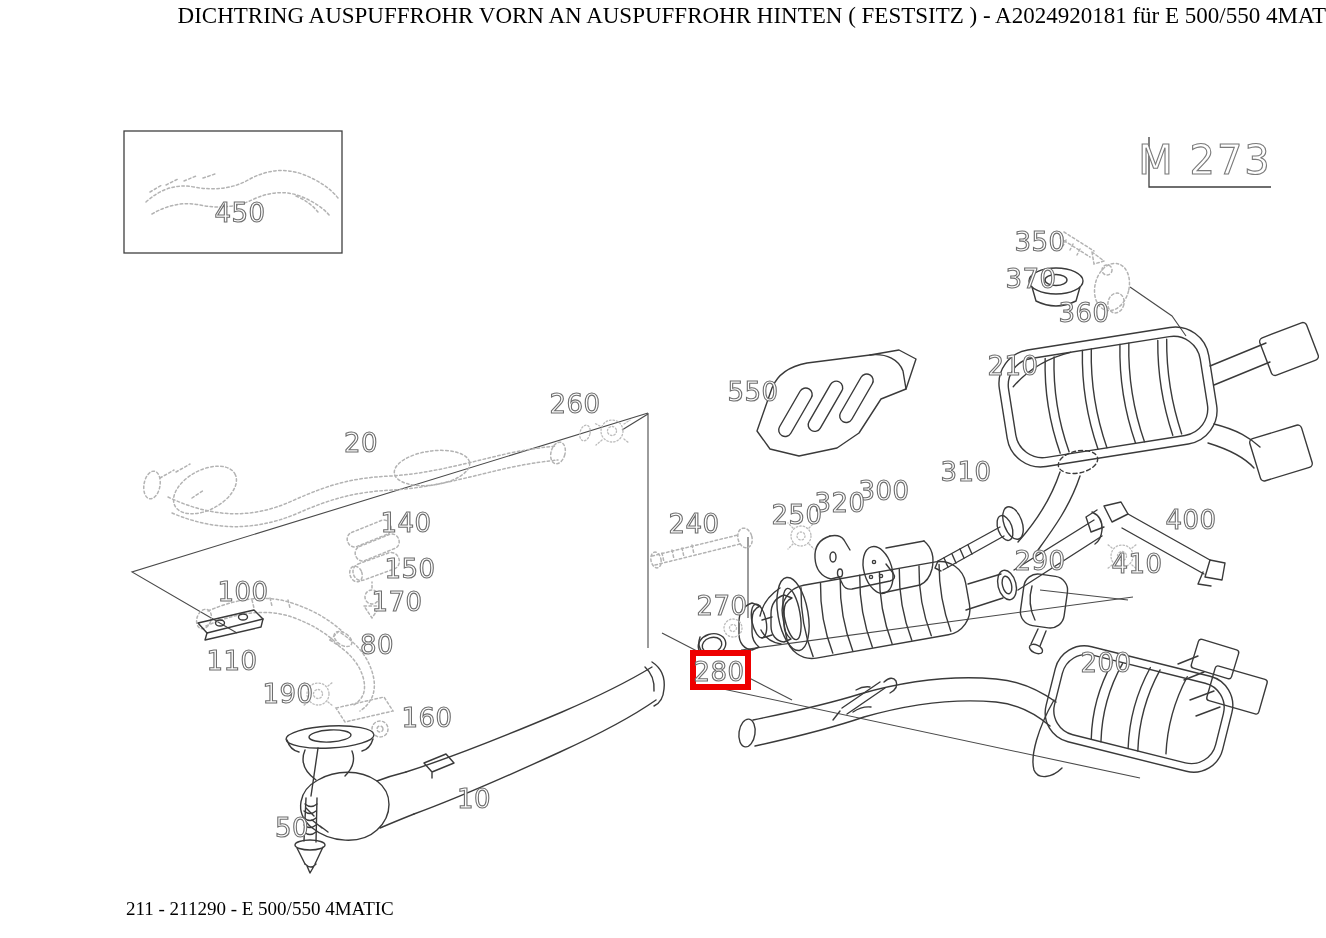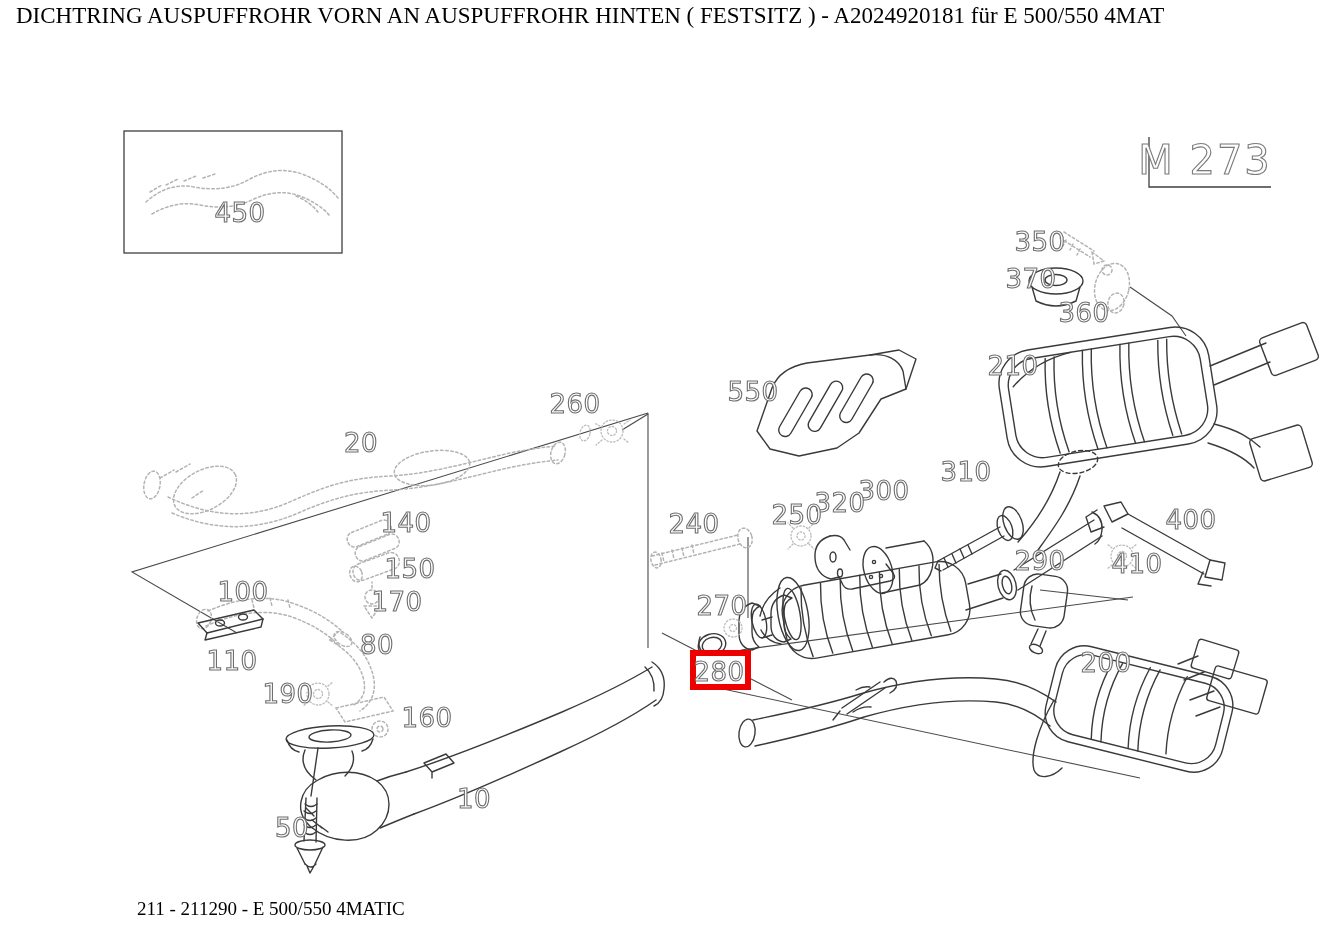--- a/index.html
+++ b/index.html
@@ -1,20 +1,20 @@
 <!DOCTYPE html>
 <html><head>
 <meta charset="utf-8">
 <style>
   html,body{margin:0;padding:0;background:#fff;}
   body{width:1326px;height:938px;position:relative;overflow:hidden;
        font-family:"Liberation Serif",serif;color:#000;}
   .title{position:absolute;left:16px;top:3px;width:1310px;font-size:23px;
-         white-space:nowrap;overflow:hidden;}
-  .footer{position:absolute;left:137px;top:898px;font-size:19px;white-space:nowrap;}
+         white-space:nowrap;overflow:hidden;text-align:right;}
+  .footer{position:absolute;left:126px;top:898px;font-size:19px;white-space:nowrap;}
   svg{position:absolute;left:0;top:0;}
   .frame{fill:none;stroke:#3f3f3f;stroke-width:1.3;}
   .solid{fill:none;stroke:#3a3a3a;stroke-width:1.4;stroke-linecap:round;stroke-linejoin:round;}
   .ghost{fill:none;stroke:#b3b3b3;stroke-width:1.5;stroke-dasharray:2.5 2.5;stroke-linecap:round;}
   .ghostd{fill:none;stroke:#bcbcbc;stroke-width:1.3;stroke-dasharray:1.5 2;stroke-linecap:round;}
   .leader{fill:none;stroke:#4a4a4a;stroke-width:1.1;}
   .hidden-edge{stroke-dasharray:4 3;}
   .part-label{font-family:"DejaVu Sans",sans-serif;font-size:26px;letter-spacing:0.5px;
               fill:#ffffff;stroke:#6f6f6f;stroke-width:1.1px;text-anchor:middle;}
   .part-label.big{font-size:40px;letter-spacing:2px;stroke:#7a7a7a;}

